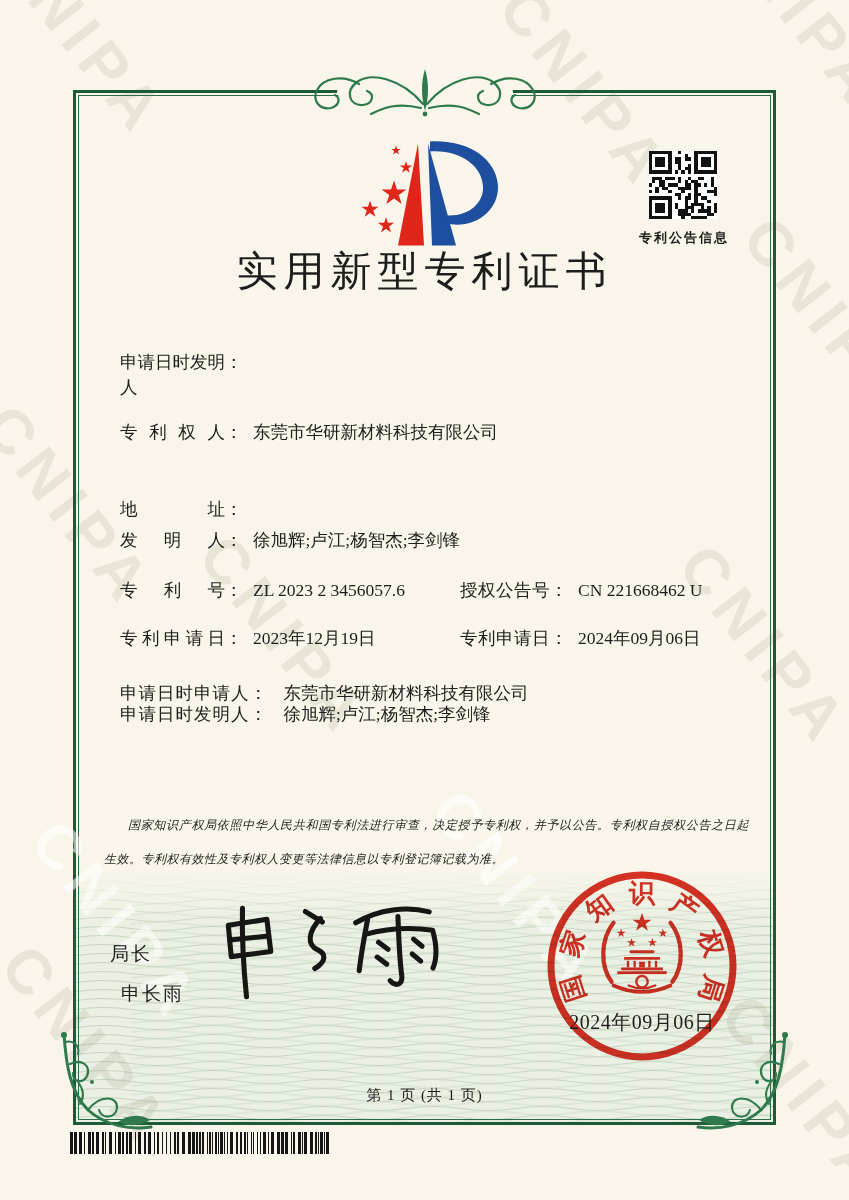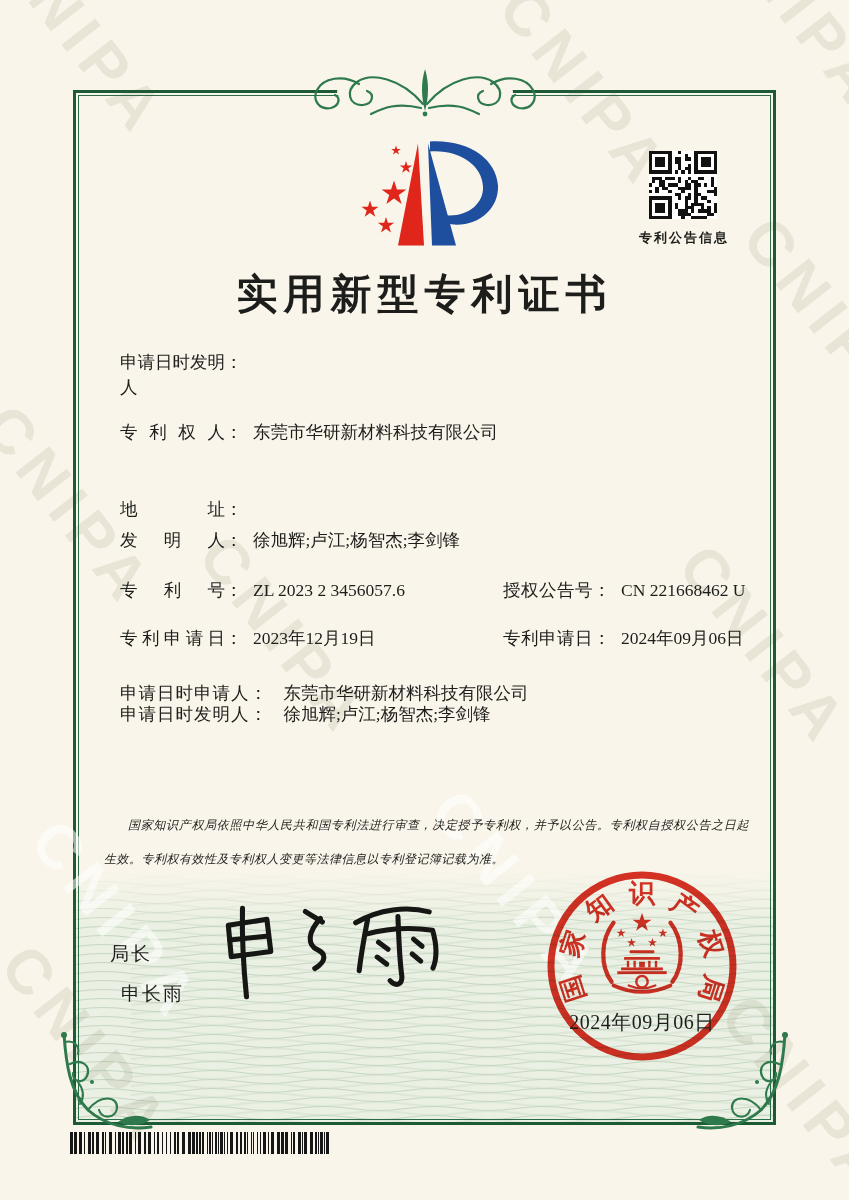--- a/index.html
+++ b/index.html
@@ -34,30 +34,30 @@
   }
   .ornament{ position:absolute; z-index:2; pointer-events:none; }
   
   .certno{ position:absolute; left:110px; top:146px; z-index:3; font-size:17px; letter-spacing:2px; }
   .logo{ position:absolute; left:352px; top:136px; z-index:3; }
   .qr{ position:absolute; left:649px; top:151px; width:68px; height:68px; z-index:3; background:#fff; }
   .qr svg{ display:block; }
   .qr-caption{ position:absolute; left:630px; top:229px; width:108px; z-index:3;
     text-align:center; font-size:13px; font-weight:bold; letter-spacing:2px; }
   .title{ position:absolute; left:0; right:0; top:244px; z-index:3;
-    text-align:center; font-size:41px; font-weight:bold; letter-spacing:6px;margin-top:23px; }
+    text-align:center; font-size:41px; font-weight:normal; letter-spacing:6px; }
   
   .row{ position:absolute; left:120px; width:630px; z-index:3; display:flex; font-size:17.5px; line-height:1.45; }
   .flabel{ flex:none; width:105px; text-align:justify; text-align-last:justify; }
   .flabel.auto{ width:auto; text-align-last:auto; letter-spacing:1px; }
   .colon{ flex:none; width:20px; }
   .fvalue{ padding-left:8px; }
   .fvalue.wrap{ width:505px; }
   .twocol .part-l{ flex:none; width:340px; display:flex; }
-  .twocol .part-r{ flex:none; display:flex;margin-left:43px; }
+  .twocol .part-r{ flex:none; display:flex; }
   .rlabel{ flex:none; letter-spacing:0.5px; }
   .r0{top:350px}.r1{top:420px}.r2{top:497px}.r3{top:528px}
   .r4{top:578px}.r5{top:626px}.r6{top:681px}.r7{top:702px}
   
   .statement{
     position:absolute; left:104px; top:808px; width:645px; z-index:3;
     font-size:12px; font-style:italic; line-height:34px;
     text-align:justify; text-indent:2em; letter-spacing:0.5px;
   }
   
@@ -407,16 +407,17 @@
         <circle cx="0" cy="26" r="6" stroke-width="2.5"></circle>
         <path d="M-14,30 Q0,36 14,30" stroke-width="2.5"></path>
         <path d="M-32,26 C-44,10 -44,-18 -30,-36" stroke-width="4.5"></path>
         <path d="M32,26 C44,10 44,-18 30,-36" stroke-width="4.5"></path>
         <path d="M-30,30 C-10,39 10,39 30,30" stroke-width="4"></path>
       </g>
     </g>
     <text x="105" y="168" text-anchor="middle" font-size="20" fill="#141412" letter-spacing="0.5">2024年09月06日</text>
   </svg>
 
+  <div class="page-footer">第 1 页 (共 1 页)</div>
 
   <div class="barcode"><i style="width:3px;background:#161616"></i><i style="width:1px;"></i><i style="width:3px;background:#161616"></i><i style="width:2px;"></i><i style="width:3px;background:#161616"></i><i style="width:2px;"></i><i style="width:1px;background:#161616"></i><i style="width:3px;"></i><i style="width:3px;background:#161616"></i><i style="width:1px;"></i><i style="width:2px;background:#161616"></i><i style="width:2px;"></i><i style="width:3px;background:#161616"></i><i style="width:3px;"></i><i style="width:2px;background:#161616"></i><i style="width:1px;"></i><i style="width:1px;background:#161616"></i><i style="width:3px;"></i><i style="width:3px;background:#161616"></i><i style="width:3px;"></i><i style="width:1px;background:#161616"></i><i style="width:2px;"></i><i style="width:3px;background:#161616"></i><i style="width:1px;"></i><i style="width:2px;background:#161616"></i><i style="width:2px;"></i><i style="width:2px;background:#161616"></i><i style="width:1px;"></i><i style="width:3px;background:#161616"></i><i style="width:3px;"></i><i style="width:1px;background:#161616"></i><i style="width:2px;"></i><i style="width:3px;background:#161616"></i><i style="width:3px;"></i><i style="width:2px;background:#161616"></i><i style="width:2px;"></i><i style="width:3px;background:#161616"></i><i style="width:3px;"></i><i style="width:1px;background:#161616"></i><i style="width:2px;"></i><i style="width:2px;background:#161616"></i><i style="width:3px;"></i><i style="width:1px;background:#161616"></i><i style="width:3px;"></i><i style="width:1px;background:#161616"></i><i style="width:3px;"></i><i style="width:1px;background:#161616"></i><i style="width:3px;"></i><i style="width:2px;background:#161616"></i><i style="width:1px;"></i><i style="width:2px;background:#161616"></i><i style="width:3px;"></i><i style="width:3px;background:#161616"></i><i style="width:3px;"></i><i style="width:3px;background:#161616"></i><i style="width:1px;"></i><i style="width:3px;background:#161616"></i><i style="width:1px;"></i><i style="width:2px;background:#161616"></i><i style="width:1px;"></i><i style="width:2px;background:#161616"></i><i style="width:1px;"></i><i style="width:2px;background:#161616"></i><i style="width:3px;"></i><i style="width:1px;background:#161616"></i><i style="width:1px;"></i><i style="width:2px;background:#161616"></i><i style="width:1px;"></i><i style="width:1px;background:#161616"></i><i style="width:2px;"></i><i style="width:2px;background:#161616"></i><i style="width:1px;"></i><i style="width:1px;background:#161616"></i><i style="width:1px;"></i><i style="width:3px;background:#161616"></i><i style="width:1px;"></i><i style="width:1px;background:#161616"></i><i style="width:2px;"></i><i style="width:1px;background:#161616"></i><i style="width:2px;"></i><i style="width:3px;background:#161616"></i><i style="width:3px;"></i><i style="width:2px;background:#161616"></i><i style="width:2px;"></i><i style="width:2px;background:#161616"></i><i style="width:2px;"></i><i style="width:2px;background:#161616"></i><i style="width:1px;"></i><i style="width:1px;background:#161616"></i><i style="width:3px;"></i><i style="width:1px;background:#161616"></i><i style="width:1px;"></i><i style="width:1px;background:#161616"></i><i style="width:3px;"></i><i style="width:1px;background:#161616"></i><i style="width:2px;"></i><i style="width:1px;background:#161616"></i><i style="width:2px;"></i><i style="width:3px;background:#161616"></i><i style="width:2px;"></i><i style="width:1px;background:#161616"></i><i style="width:2px;"></i><i style="width:3px;background:#161616"></i><i style="width:3px;"></i><i style="width:3px;background:#161616"></i><i style="width:1px;"></i><i style="width:3px;background:#161616"></i><i style="width:1px;"></i><i style="width:3px;background:#161616"></i><i style="width:3px;"></i><i style="width:1px;background:#161616"></i><i style="width:1px;"></i><i style="width:2px;background:#161616"></i><i style="width:3px;"></i><i style="width:3px;background:#161616"></i><i style="width:1px;"></i><i style="width:1px;background:#161616"></i><i style="width:1px;"></i><i style="width:3px;background:#161616"></i><i style="width:3px;"></i><i style="width:3px;background:#161616"></i><i style="width:2px;"></i><i style="width:2px;background:#161616"></i><i style="width:1px;"></i><i style="width:1px;background:#161616"></i><i style="width:1px;"></i><i style="width:3px;background:#161616"></i><i style="width:1px;"></i><i style="width:1px;background:#161616"></i><i style="width:1px;"></i><i style="width:3px;background:#161616"></i></div>
 
 </div>
 
 </body></html>

